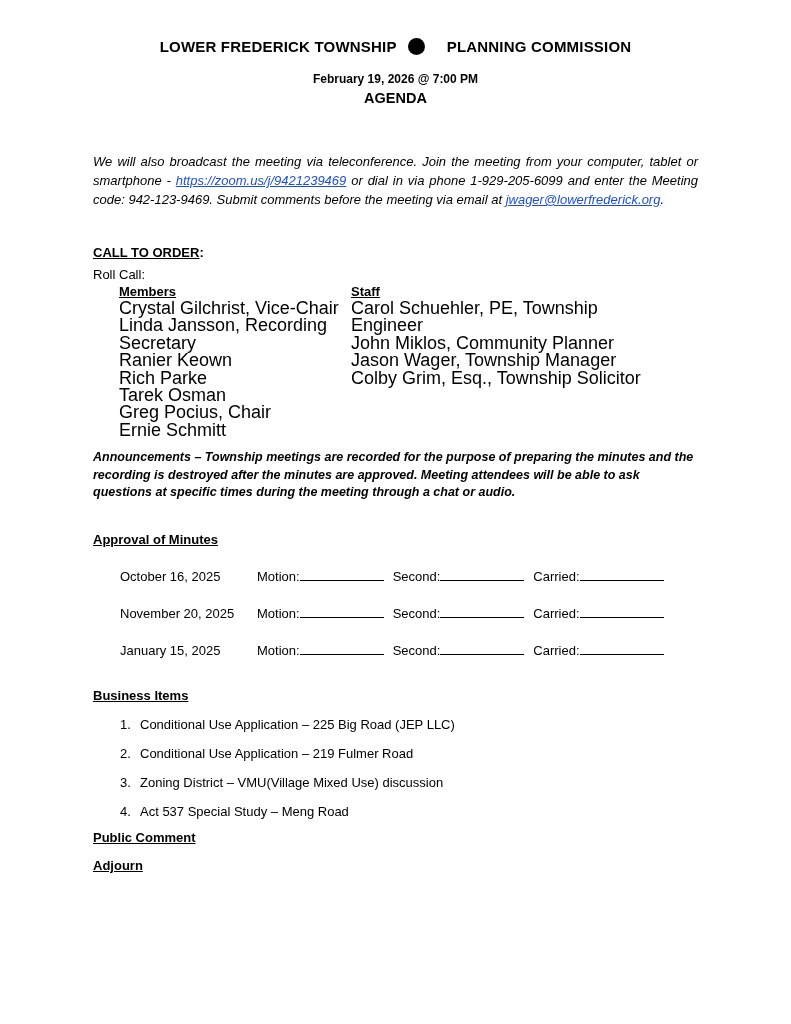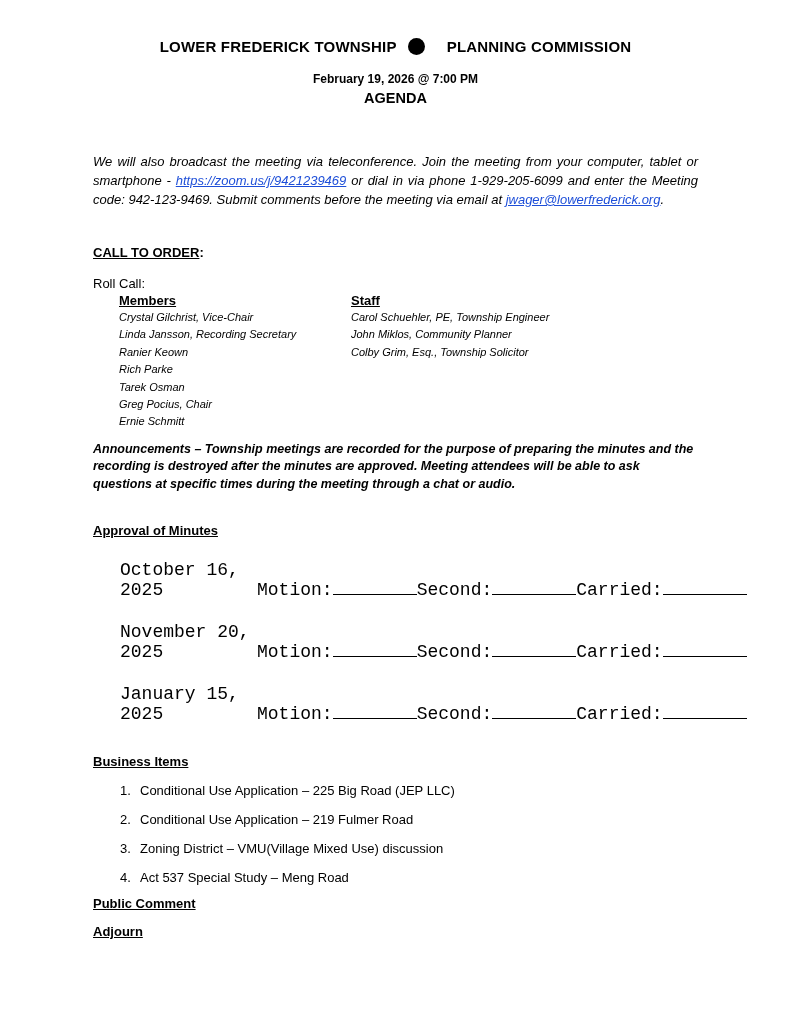--- a/index.html
+++ b/index.html
@@ -40,46 +40,45 @@
     color: #1d4ed8;
     text-decoration: underline;
     cursor: pointer;
   }
   
   .sect-heading {
     font-size: 13px; font-weight: bold;
   }
   .sect-heading .ul { text-decoration: underline; }
   .cto { margin-top: 36px; }
-  .rollcall { font-size: 13px; margin-top: 16px; }
+  .rollcall { font-size: 13px; margin-top: 7px; }
   
   .columns { display: flex; margin-top: 2px; }
   .col-members { width: 232px; margin-left: 26px; }
   .col-staff { width: 300px; }
   .col-header {
     font-size: 13px; font-weight: bold; text-decoration: underline;
     margin-bottom: 1px;
   }
-  .name-list { list-style: none; font-size: 11px; font-style: italic; }
+  .name-list { list-style: none; font-size: 18px; }
   .name-list li { line-height: 17.4px; }
   
   .announcements {
     margin-top: 10px;
     font-size: 12.5px;
     font-weight: bold; font-style: italic;
     line-height: 17.5px;
     text-align: left;
   }
   
   .approval { margin-top: 30px; }
   .minutes-row {
     display: flex; align-items: flex-end;
-    font-size: 18px;
+    font-size: 13px;
     margin-top: 22px;
-    font-family: Liberation Mono, monospace;
   }
   .minutes-date { width: 137px; margin-left: 27px; flex: none; }
   .min-group { flex: none; white-space: nowrap; }
   .blank {
     display: inline-block; width: 84px; height: 12px;
     border-bottom: 1.4px solid #000;
     vertical-align: baseline;
   }
   .gap { display: inline-block; width: 9px; }
   
@@ -130,20 +129,21 @@
         <li>Tarek Osman</li>
         <li>Greg Pocius, Chair</li>
         <li>Ernie Schmitt</li>
       </ul>
     </div>
     <div class="col-staff">
       <div class="col-header">Staff</div>
       <ul class="name-list">
         <li>Carol Schuehler, PE, Township Engineer</li>
         <li>John Miklos, Community Planner</li>
+        <li>Jason Wager, Township Manager</li>
         <li>Colby Grim, Esq., Township Solicitor</li>
       </ul>
     </div>
   </div>
 
   <p class="announcements">Announcements – Township meetings are recorded for the purpose of preparing the minutes and the recording is destroyed after the minutes are approved.  Meeting attendees will be able to ask questions at specific times during the meeting through a chat or audio.</p>
 
   <div class="approval">
     <div class="sect-heading"><span class="ul">Approval of Minutes</span></div>
 

